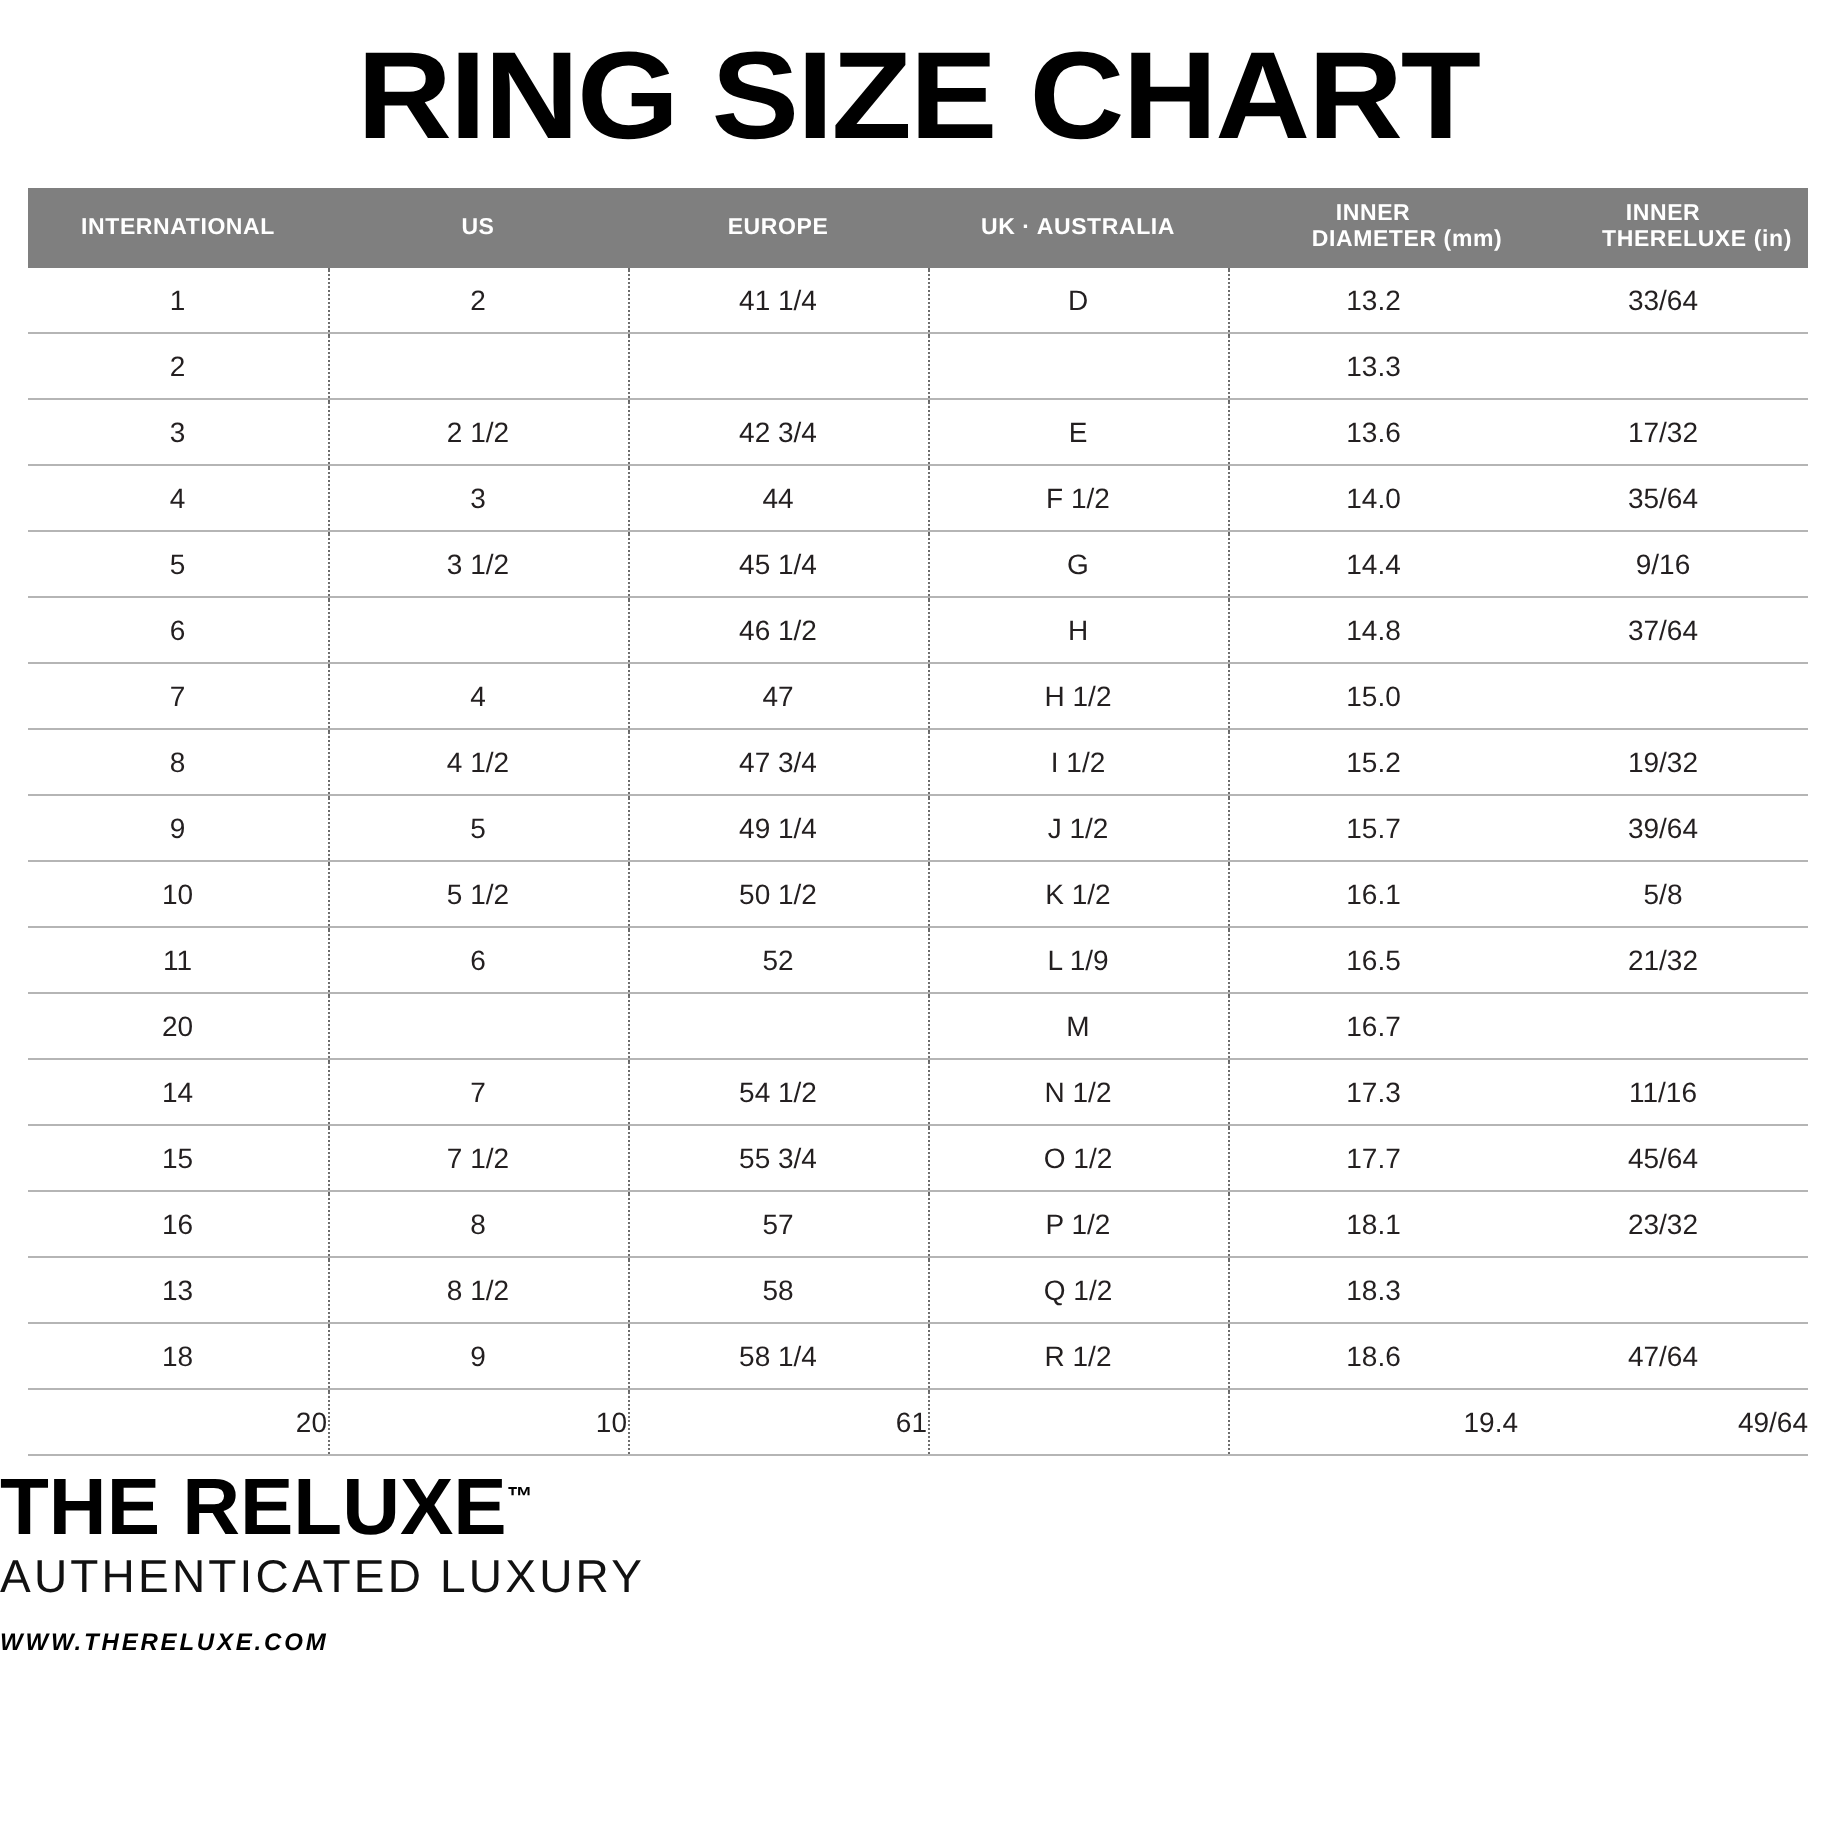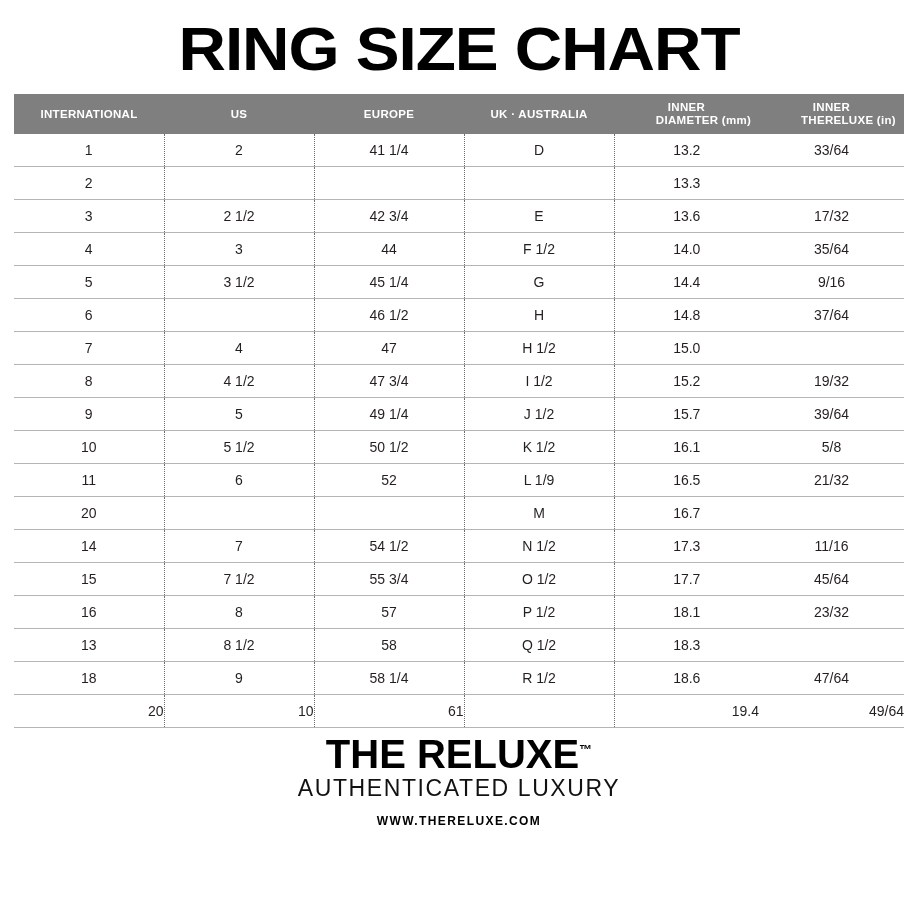--- a/index.html
+++ b/index.html
@@ -75,21 +75,20 @@
   }
   .col-intl { width: 150px; }
   .col-us { width: 150px; }
   .col-eu { width: 150px; }
   .col-uk { width: 150px; }
   .col-mm { width: 145px; }
   .col-in { width: 145px; }
 
   .footer {
     margin-top: 6px;
-    text-align: center;
   }
   .brand {
     font-size: 40px;
     font-weight: bold;
     letter-spacing: 0px;
     color: #000000;
     line-height: 1;
     position: relative;
     display: inline-block;
   }
@@ -103,20 +102,21 @@
     letter-spacing: 1.6px;
     color: #111111;
     margin-top: 1px;
   }
   .website {
     font-size: 12px;
     font-weight: bold;
     letter-spacing: 1.4px;
     margin-top: 12px;
     color: #000000;
+    font-style: italic;
   }
 </style>
 </head>
 <body>
 
 <div class="page">
 
   <div class="title">RING SIZE CHART</div>
 
   <table class="chart">

